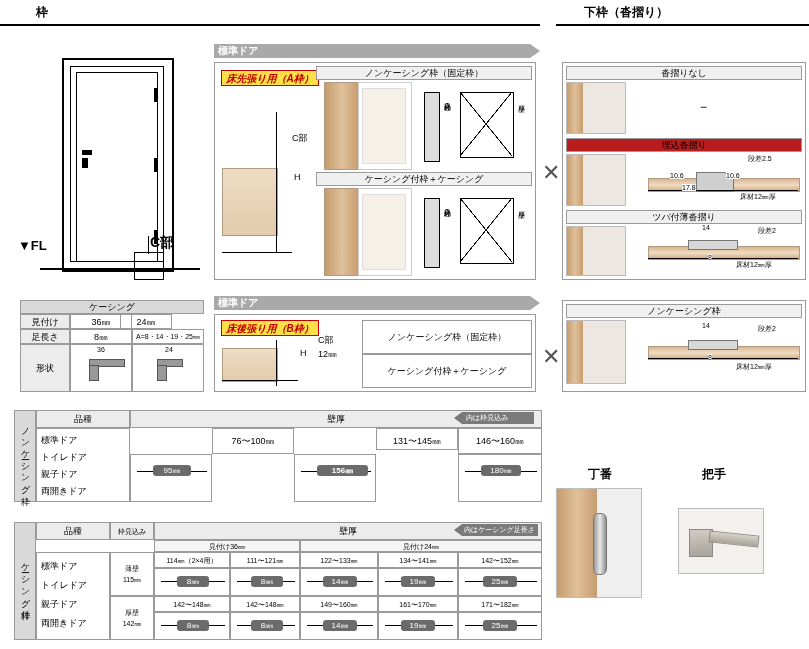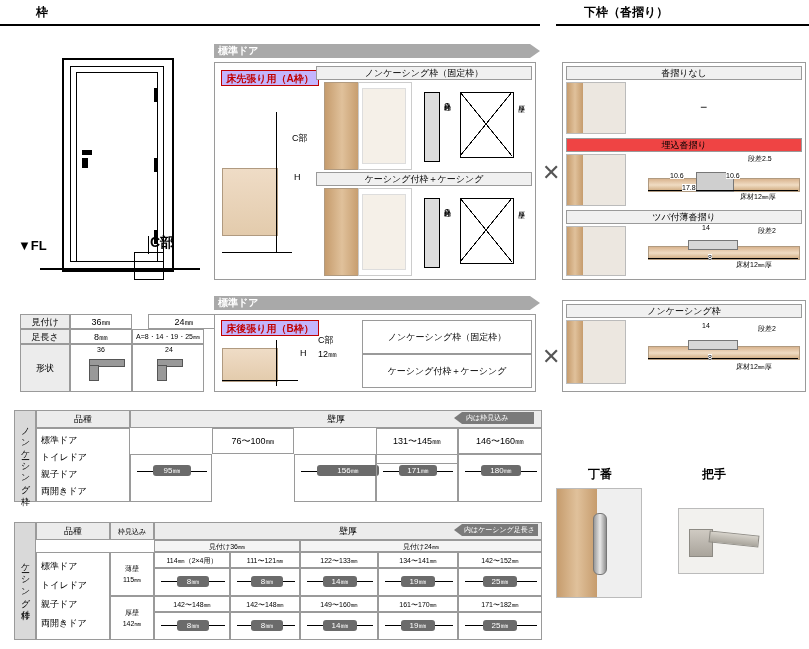--- a/index.html
+++ b/index.html
@@ -3,21 +3,21 @@
 <meta charset="utf-8">
 <style>
   html,body{margin:0;padding:0;background:#fff;}
   body{width:809px;height:649px;position:relative;font-family:"Liberation Sans","DejaVu Sans",sans-serif;font-size:9px;color:#000;overflow:hidden;}
   .abs{position:absolute;}
   .ttl{font-weight:bold;font-size:12px;}
   .hdr-rule{position:absolute;border-top:2px solid #000;}
   .panel{position:absolute;border:1px solid #9a9a9a;background:#fff;box-sizing:border-box;}
   .arrowbar{position:absolute;height:14px;background:#a9a9a9;}
   .arrowbar:after{content:"";position:absolute;right:-10px;top:0;border-left:10px solid #a9a9a9;border-top:7px solid transparent;border-bottom:7px solid transparent;}
-  .redbox{position:absolute;border:1px solid #c00000;color:#c00000;font-weight:bold;font-size:10px;padding:1px 3px;background:#c4b5fd;box-sizing:border-box;}
+  .redbox{position:absolute;border:1px solid #c00000;color:#c00000;font-weight:bold;font-size:10px;padding:1px 3px;background:#fde047;box-sizing:border-box;font-style:italic;}
   .cell{position:absolute;box-sizing:border-box;border:1px solid #9a9a9a;text-align:center;}
   .vlabel{position:absolute;writing-mode:vertical-rl;text-orientation:upright;background:#d9d9d9;border:1px solid #9a9a9a;box-sizing:border-box;display:flex;align-items:center;justify-content:center;font-size:9px;letter-spacing:1px;}
   .pill{position:absolute;background:#6b6b6b;color:#fff;border-radius:3px;font-size:8px;text-align:center;line-height:11px;height:11px;}
   .dimline{position:absolute;border-top:1px solid #000;height:0;}
   .woodv{position:absolute;background:linear-gradient(90deg,#c69c6d,#e0c19b,#c69c6d);}
   .woodh{position:absolute;background:linear-gradient(180deg,#d9b48f,#f0dcc3,#cfa97e);}
   .lightwood{position:absolute;background:linear-gradient(180deg,#efdcc6,#e3cbac);}
   .photo{position:absolute;background:#efe9e1;border:1px solid #bbb;box-sizing:border-box;overflow:hidden;}
   .xmark{position:absolute;font-size:22px;color:#555;}
   .tiny{font-size:7px;}
@@ -99,21 +99,21 @@
 
 <div class="panel" style="left:562px;top:62px;width:244px;height:218px;"></div>
 
 <div class="cell" style="left:566px;top:66px;width:236px;height:14px;background:#f0f0f0;line-height:13px;">沓摺りなし</div>
 <div class="photo" style="left:566px;top:82px;width:60px;height:52px;">
   <div class="woodv" style="left:0;top:0;width:16px;height:52px;"></div>
   <div class="abs" style="left:16px;top:0;width:44px;height:52px;background:#ece7e0;"></div>
 </div>
 <div class="abs" style="left:700px;top:100px;font-size:12px;">−</div>
 
-<div class="cell" style="left:566px;top:138px;width:236px;height:14px;background:#ef4444;line-height:13px;">埋込沓摺り</div>
+<div class="cell" style="left:566px;top:138px;width:236px;height:14px;background:#b91c1c;line-height:13px;">埋込沓摺り</div>
 <div class="photo" style="left:566px;top:154px;width:60px;height:52px;">
   <div class="woodv" style="left:0;top:0;width:16px;height:52px;"></div>
   <div class="abs" style="left:16px;top:0;width:44px;height:52px;background:#ece7e0;"></div>
 </div>
 <div class="abs" style="left:630px;top:152px;width:172px;height:54px;">
   <div class="woodh" style="left:18px;top:26px;width:150px;height:12px;border:1px solid #b09a80;"></div>
   <div class="abs" style="left:66px;top:20px;width:36px;height:18px;background:#cfcfcf;border:1px solid #777;"></div>
   <div class="abs" style="left:18px;top:38px;width:150px;border-top:1px solid #000;"></div>
   <div class="tiny" style="position:absolute;left:118px;top:2px;">段差2.5</div>
   <div class="tiny" style="position:absolute;left:40px;top:20px;background:#fff;">10.6</div>
@@ -131,23 +131,24 @@
   <div class="woodh" style="left:18px;top:22px;width:150px;height:12px;border:1px solid #b09a80;"></div>
   <div class="abs" style="left:58px;top:16px;width:48px;height:8px;background:#d8d8d8;border:1px solid #777;"></div>
   <div class="abs" style="left:18px;top:34px;width:150px;border-top:1px solid #000;"></div>
   <div class="tiny" style="position:absolute;left:72px;top:0px;">14</div>
   <div class="tiny" style="position:absolute;left:128px;top:2px;">段差2</div>
   <div class="tiny" style="position:absolute;left:78px;top:30px;background:#fff;">8</div>
   <div class="tiny" style="position:absolute;left:106px;top:36px;">床材12㎜厚</div>
 </div>
 
 <div class="abs" style="left:20px;top:300px;width:184px;height:92px;">
+  <div class="cell" style="left:0;top:0;width:184px;height:14px;background:#d9d9d9;line-height:13px;">ケーシング</div>
   <div class="cell" style="left:0;top:14px;width:50px;height:15px;background:#ececec;line-height:14px;">見付け</div>
   <div class="cell" style="left:50px;top:14px;width:62px;height:15px;line-height:14px;">36㎜</div>
-  <div class="cell" style="left:128px;top:14px;width:72px;height:15px;line-height:14px;">24㎜</div>
+  <div class="cell" style="left:100px;top:14px;width:52px;height:15px;line-height:14px;">24㎜</div>
   <div class="cell" style="left:0;top:29px;width:50px;height:15px;background:#ececec;line-height:14px;">足長さ</div>
   <div class="cell" style="left:50px;top:29px;width:62px;height:15px;line-height:14px;">8㎜</div>
   <div class="cell tiny" style="left:112px;top:29px;width:72px;height:15px;line-height:14px;">A=8・14・19・25㎜</div>
   <div class="cell" style="left:0;top:44px;width:50px;height:48px;background:#ececec;line-height:46px;">形状</div>
   <div class="cell" style="left:50px;top:44px;width:62px;height:48px;">
     <div class="tiny" style="position:absolute;left:26px;top:1px;">36</div>
     <div class="abs" style="left:18px;top:14px;width:34px;height:6px;background:#999;border:1px solid #555;"></div>
     <div class="abs" style="left:18px;top:20px;width:8px;height:14px;background:#999;border:1px solid #555;"></div>
   </div>
   <div class="cell" style="left:112px;top:44px;width:72px;height:48px;">
@@ -215,34 +216,30 @@
   <div class="abs tiny" style="left:452px;top:3px;color:#fff;">内は枠見込み</div>
 
   <div class="cell" style="left:22px;top:18px;width:94px;height:74px;background:#fff;text-align:left;padding:3px 4px;font-size:9px;line-height:17px;">
     <div>標準ドア</div>
     <div>トイレドア</div>
     <div>親子ドア</div>
     <div>両開きドア</div>
   </div>
 
   <div class="cell" style="left:198px;top:18px;width:82px;height:26px;line-height:25px;">76〜100㎜</div>
-  <div class="cell" style="left:362px;top:18px;width:82px;height:36px;line-height:25px;">131〜145㎜</div>
+  <div class="cell" style="left:362px;top:18px;width:82px;height:22px;line-height:25px;">131〜145㎜</div>
   <div class="cell" style="left:444px;top:18px;width:84px;height:26px;line-height:25px;">146〜160㎜</div>
 
   <div class="cell" style="left:116px;top:44px;width:82px;height:48px;">
     <div class="dimline" style="left:6px;top:16px;width:70px;"></div>
     <div class="pill" style="left:22px;top:10px;width:38px;">95㎜</div>
   </div>
   <div class="cell" style="left:280px;top:44px;width:82px;height:48px;">
     <div class="dimline" style="left:6px;top:16px;width:70px;"></div>
-    <div class="pill" style="left:22px;top:10px;width:62px;">156㎜</div>
-  </div>
-  <div class="cell" style="left:362px;top:44px;width:82px;height:48px;">
-    <div class="dimline" style="left:6px;top:16px;width:70px;"></div>
-    <div class="pill" style="left:22px;top:10px;width:38px;">171㎜</div>
+    <div class="pill" style="left:22px;top:10px;width:51px;font-weight:bold;">156㎜</div>
   </div>
   <div class="cell" style="left:444px;top:44px;width:84px;height:48px;">
     <div class="dimline" style="left:6px;top:16px;width:72px;"></div>
     <div class="pill" style="left:22px;top:10px;width:40px;">180㎜</div>
   </div>
 </div>
 
 <div class="abs" style="left:14px;top:522px;width:528px;height:118px;">
   <div class="vlabel" style="left:0;top:0;width:22px;height:118px;">ケーシング付枠</div>
   <div class="cell" style="left:22px;top:0;width:74px;height:18px;background:#ececec;line-height:17px;">品種</div>

